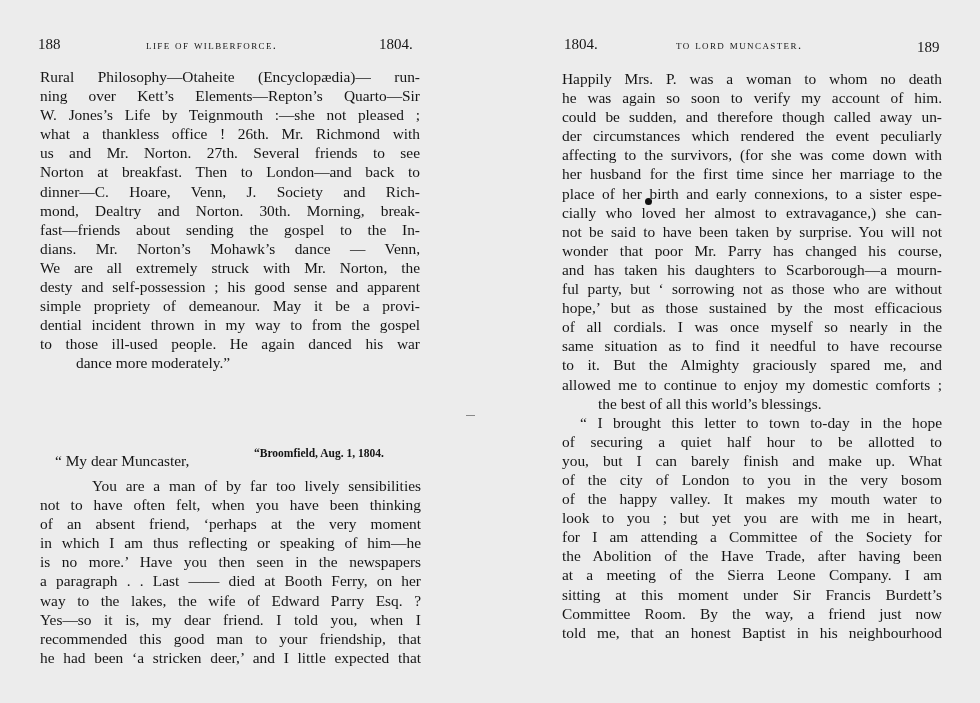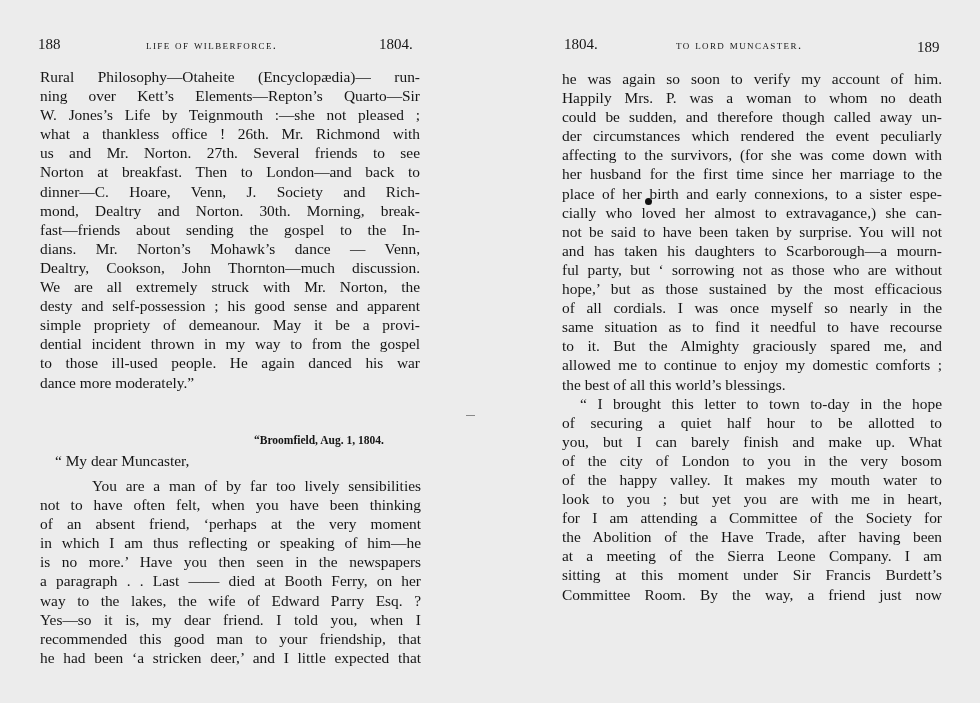--- a/index.html
+++ b/index.html
@@ -23,21 +23,21 @@
     font-size: 12.5px; letter-spacing: 1.4px; top: 2px;
   }
 
   .text {
     position: absolute; font-size: 15.4px; line-height: 19.1px;
   }
   .line {
     display: block; white-space: nowrap; height: 19.1px;
     text-align: justify; text-align-last: justify;
   }
-  .line.last { text-align-last: left; }
+  .line.last { text-align-last: left; margin-left: 36px; }
   .line.indent { padding-left: 52px; }
   .line.indent-sm { padding-left: 18px; }
 
   .dateline {
     position: absolute; font-size: 11.5px; font-weight: bold; white-space: nowrap;
   }
   .salutation {
     position: absolute; font-size: 15.4px; white-space: nowrap;
   }
   .gutter-mark {
@@ -63,30 +63,29 @@
       <span class="line">Rural Philosophy—Otaheite (Encyclopædia)— run-</span>
       <span class="line">ning over Kett’s Elements—Repton’s Quarto—Sir</span>
       <span class="line">W. Jones’s Life by Teignmouth :—she not pleased ;</span>
       <span class="line">what a thankless office !  26th. Mr. Richmond with</span>
       <span class="line">us and Mr. Norton.  27th. Several friends to see</span>
       <span class="line">Norton at breakfast.  Then to London—and back to</span>
       <span class="line">dinner—C. Hoare, Venn, J. Society and Rich-</span>
       <span class="line">mond, Dealtry and Norton.  30th. Morning, break-</span>
       <span class="line">fast—friends about sending the gospel to the In-</span>
       <span class="line">dians.  Mr. Norton’s Mohawk’s dance — Venn,</span>
-      <span class="line">Dealtry, Cookson, John Thornton—much discussion.</span>
       <span class="line">We are all extremely struck with Mr. Norton, the</span>
       <span class="line">desty and self-possession ; his good sense and apparent</span>
       <span class="line">simple propriety of demeanour.  May it be a provi-</span>
       <span class="line">dential incident thrown in my way to from the gospel</span>
       <span class="line">to those ill-used people.  He again danced his war</span>
       <span class="line last">dance more moderately.”</span>
     </div>
 
-    <div class="dateline" style="left:254px;top:434px;">“Broomfield, Aug. 1, 1804.</div>
+    <div class="dateline" style="left:254px;top:447px;">“Broomfield, Aug. 1, 1804.</div>
     <div class="salutation" style="left:55px;top:452px;">“ My dear Muncaster,</div>
 
     <div class="text" style="left:40px;top:476px;width:381px;">
       <span class="line indent">You are a man of by far too lively sensibilities</span>
       <span class="line">not to have often felt, when you have been thinking</span>
       <span class="line">of an absent friend, ‘perhaps at the very moment</span>
       <span class="line">in which I am thus reflecting or speaking of him—he</span>
       <span class="line">is no more.’  Have you then seen in the newspapers</span>
       <span class="line">a paragraph . . Last —— died at Booth Ferry, on her</span>
       <span class="line">way to the lakes, the wife of Edward Parry Esq. ?</span>
@@ -99,45 +98,47 @@
   <div class="gutter-mark"></div>
 
   <div class="page right">
     <div class="running-head">
       <span class="year" style="left:74px;top:0;">1804.</span>
       <span class="title" style="left:186px;">TO LORD MUNCASTER.</span>
       <span class="num" style="left:427px;top:3px;">189</span>
     </div>
 
     <div class="text" style="left:72px;top:69px;width:380px;">
+      <span class="line">Happily Mrs. P. was a woman to whom no death</span>
       <span class="line">he was again so soon to verify my account of him.</span>
-      <span class="line">Happily Mrs. P. was a woman to whom no death</span>
       <span class="line">could be sudden, and therefore though called away un-</span>
       <span class="line">der circumstances which rendered the event peculiarly</span>
       <span class="line">affecting to the survivors, (for she was come down with</span>
       <span class="line">her husband for the first time since her marriage to the</span>
       <span class="line">place of her birth and early connexions, to a sister espe-</span>
       <span class="line">cially who loved her almost to extravagance,) she can-</span>
       <span class="line">not be said to have been taken by surprise.  You will not</span>
+      <span class="line">wonder that poor Mr. Parry has changed his course,</span>
       <span class="line">and has taken his daughters to Scarborough—a mourn-</span>
       <span class="line">ful party, but ‘ sorrowing not as those who are without</span>
       <span class="line">hope,’ but as those sustained by the most efficacious</span>
       <span class="line">of all cordials.  I was once myself so nearly in the</span>
       <span class="line">same situation as to find it needful to have recourse</span>
       <span class="line">to it.  But the Almighty graciously spared me, and</span>
       <span class="line">allowed me to continue to enjoy my domestic comforts ;</span>
       <span class="line last">the best of all this world’s blessings.</span>
       <span class="line indent-sm">“ I brought this letter to town to-day in the hope</span>
       <span class="line">of securing a quiet half hour to be allotted to</span>
       <span class="line">you, but I can barely finish and make up.  What</span>
       <span class="line">of the city of London to you in the very bosom</span>
       <span class="line">of the happy valley.  It makes my mouth water to</span>
       <span class="line">look to you ;  but yet you are with me in heart,</span>
       <span class="line">for I am attending a Committee of the Society for</span>
       <span class="line">the Abolition of the Have Trade, after having been</span>
       <span class="line">at a meeting of the Sierra Leone Company.  I am</span>
       <span class="line">sitting at this moment under Sir Francis Burdett’s</span>
       <span class="line">Committee Room.  By the way, a friend just now</span>
+      <span class="line">told me, that an honest Baptist in his neighbourhood</span>
     </div>
   </div>
 
   <div class="ink-dot"></div>
 </div>
 
 </body></html>

